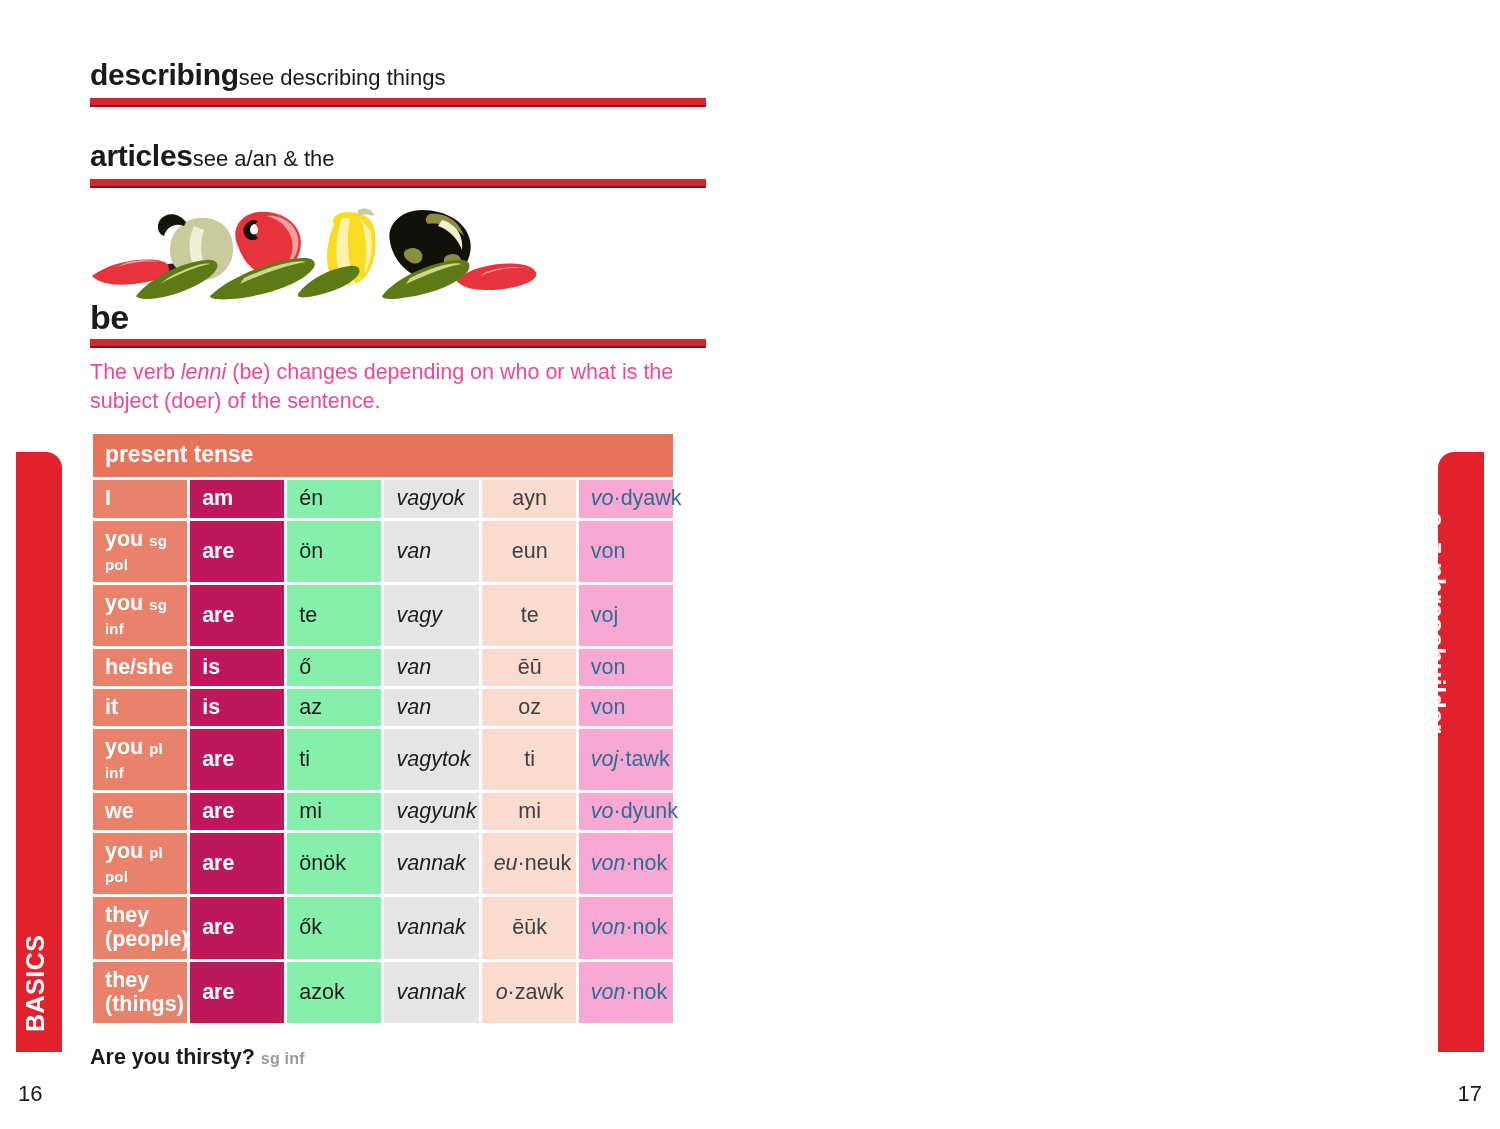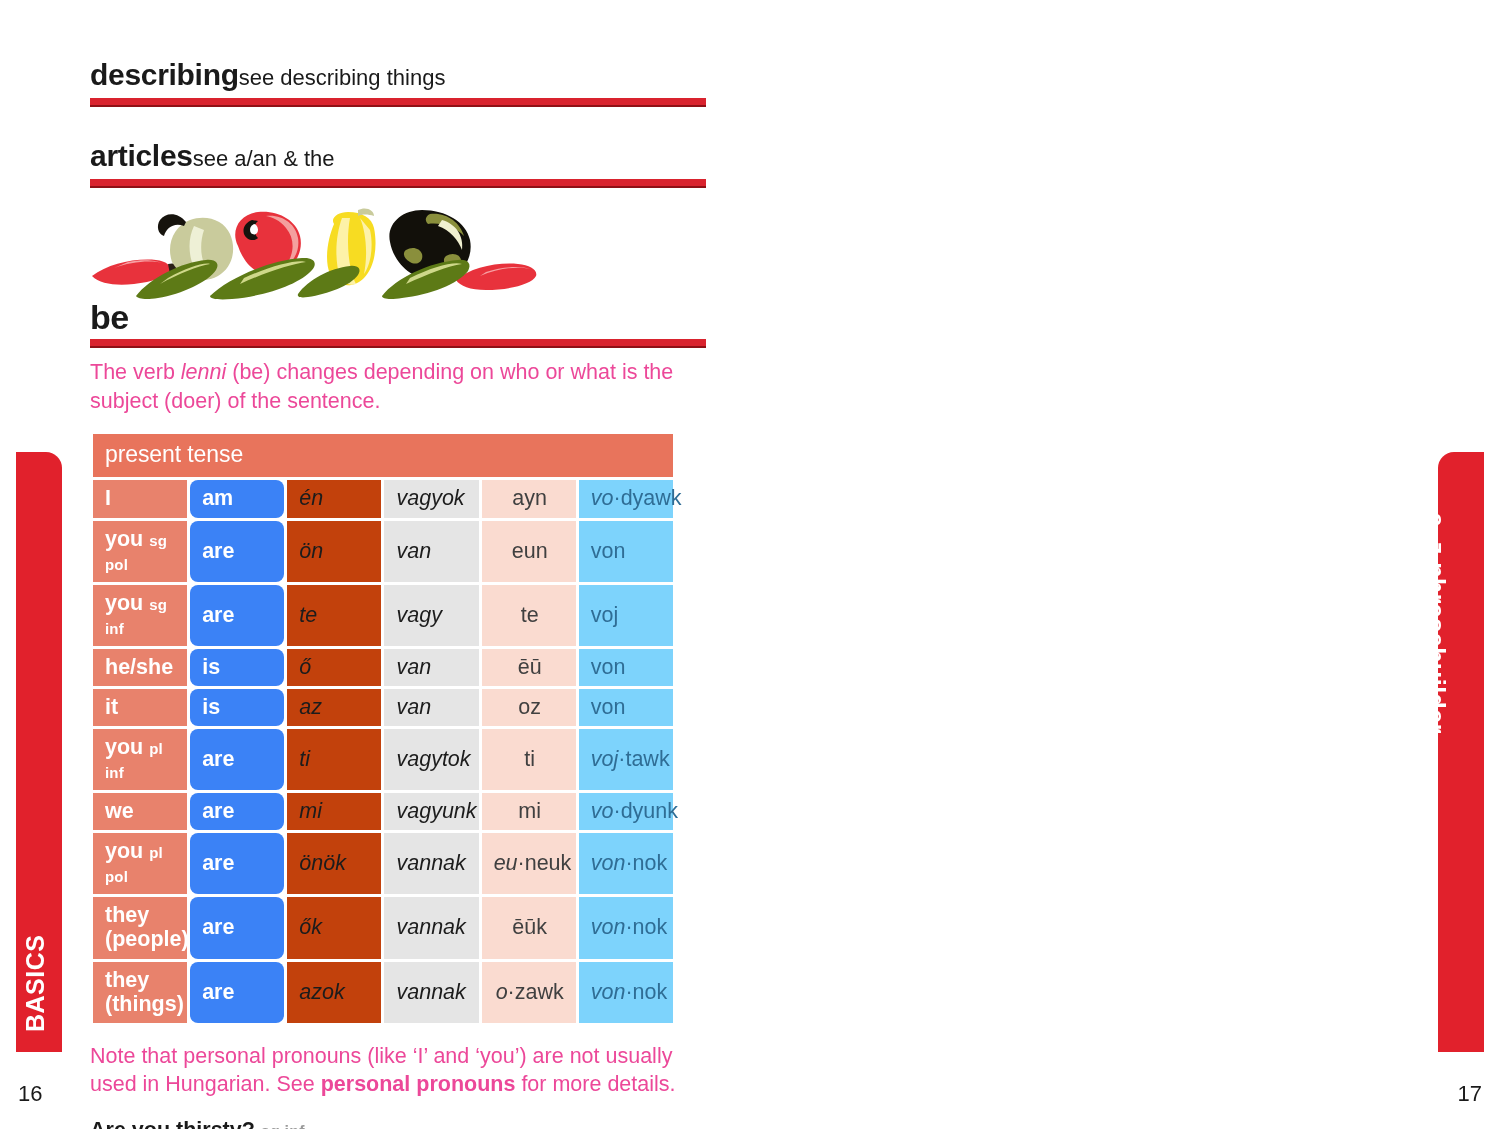--- a/index.html
+++ b/index.html
@@ -139,21 +139,21 @@
   table.conj {
     border-collapse: separate;
     border-spacing: 3px;
     width: 586px;
     margin-top: 16px;
     table-layout: fixed;
   }
   table.conj th.caption-cell {
     background: #e8745c;
     color: #ffffff;
-    font-weight: normal;
+    font-weight: bold;
     font-size: 23px;
     text-align: left;
     padding: 7px 12px 9px 12px;
     letter-spacing: -0.1px;
   }
   table.conj td {
     padding: 6px 10px 7px 12px;
     font-size: 21.5px;
     vertical-align: middle;
     line-height: 1.12;
@@ -164,47 +164,45 @@
     font-weight: bold;
     width: 122px;
   }
   td.c1 .gsub {
     font-size: 15px;
     font-weight: bold;
     color: #ffffff;
     letter-spacing: 0.2px;
   }
   td.c2 {
-    background: #3b82f6;
+    background: #be185d;
     color: #ffffff;
     font-weight: bold;
     width: 60px;
-    border-radius: 8px;
   }
   td.c3 {
-    background: #c2410c;
+    background: #86efac;
     color: #1c1c1c;
-    font-style: italic;
     width: 78px;
   }
   td.c4 {
     background: #e5e5e5;
     color: #1c1c1c;
     font-style: italic;
     width: 112px;
   }
   td.c5 {
     background: #fadbd0;
     color: #404040;
     width: 104px;
     text-align: center;
   }
   td.c5 .it, td.c6 .it { font-style: italic; }
   td.c6 {
-    background: #7dd3fc;
+    background: #f9a8d4;
     color: #2f6d95;
     width: 120px;
   }
 
   
   .peppers {
     margin: 16px 0 0 0;
     height: 96px;
     position: relative;
   }
@@ -375,21 +373,20 @@
 (things)</span></td>
             <td class="c2">are</td>
             <td class="c3">azok</td>
             <td class="c4">vannak</td>
             <td class="c5"><span class="it">o</span><span>·zawk</span></td>
             <td class="c6"><span class="it">von</span><span>·nok</span></td>
           </tr>
         </tbody>
       </table>
 
-      <p class="body" style="margin-top:16px"><span>Note that personal pronouns (like ‘I’ and ‘you’) are not usually used in Hungarian. See </span><b>personal pronouns</b><span> for more details.</span></p>
 
       <div class="example">
         <div class="ex-en"><span>Are you thirsty?</span> <span class="gender">sg inf</span></div>
 
       </div>
 
     </div>
   </div>
 
   <div class="page-right">

